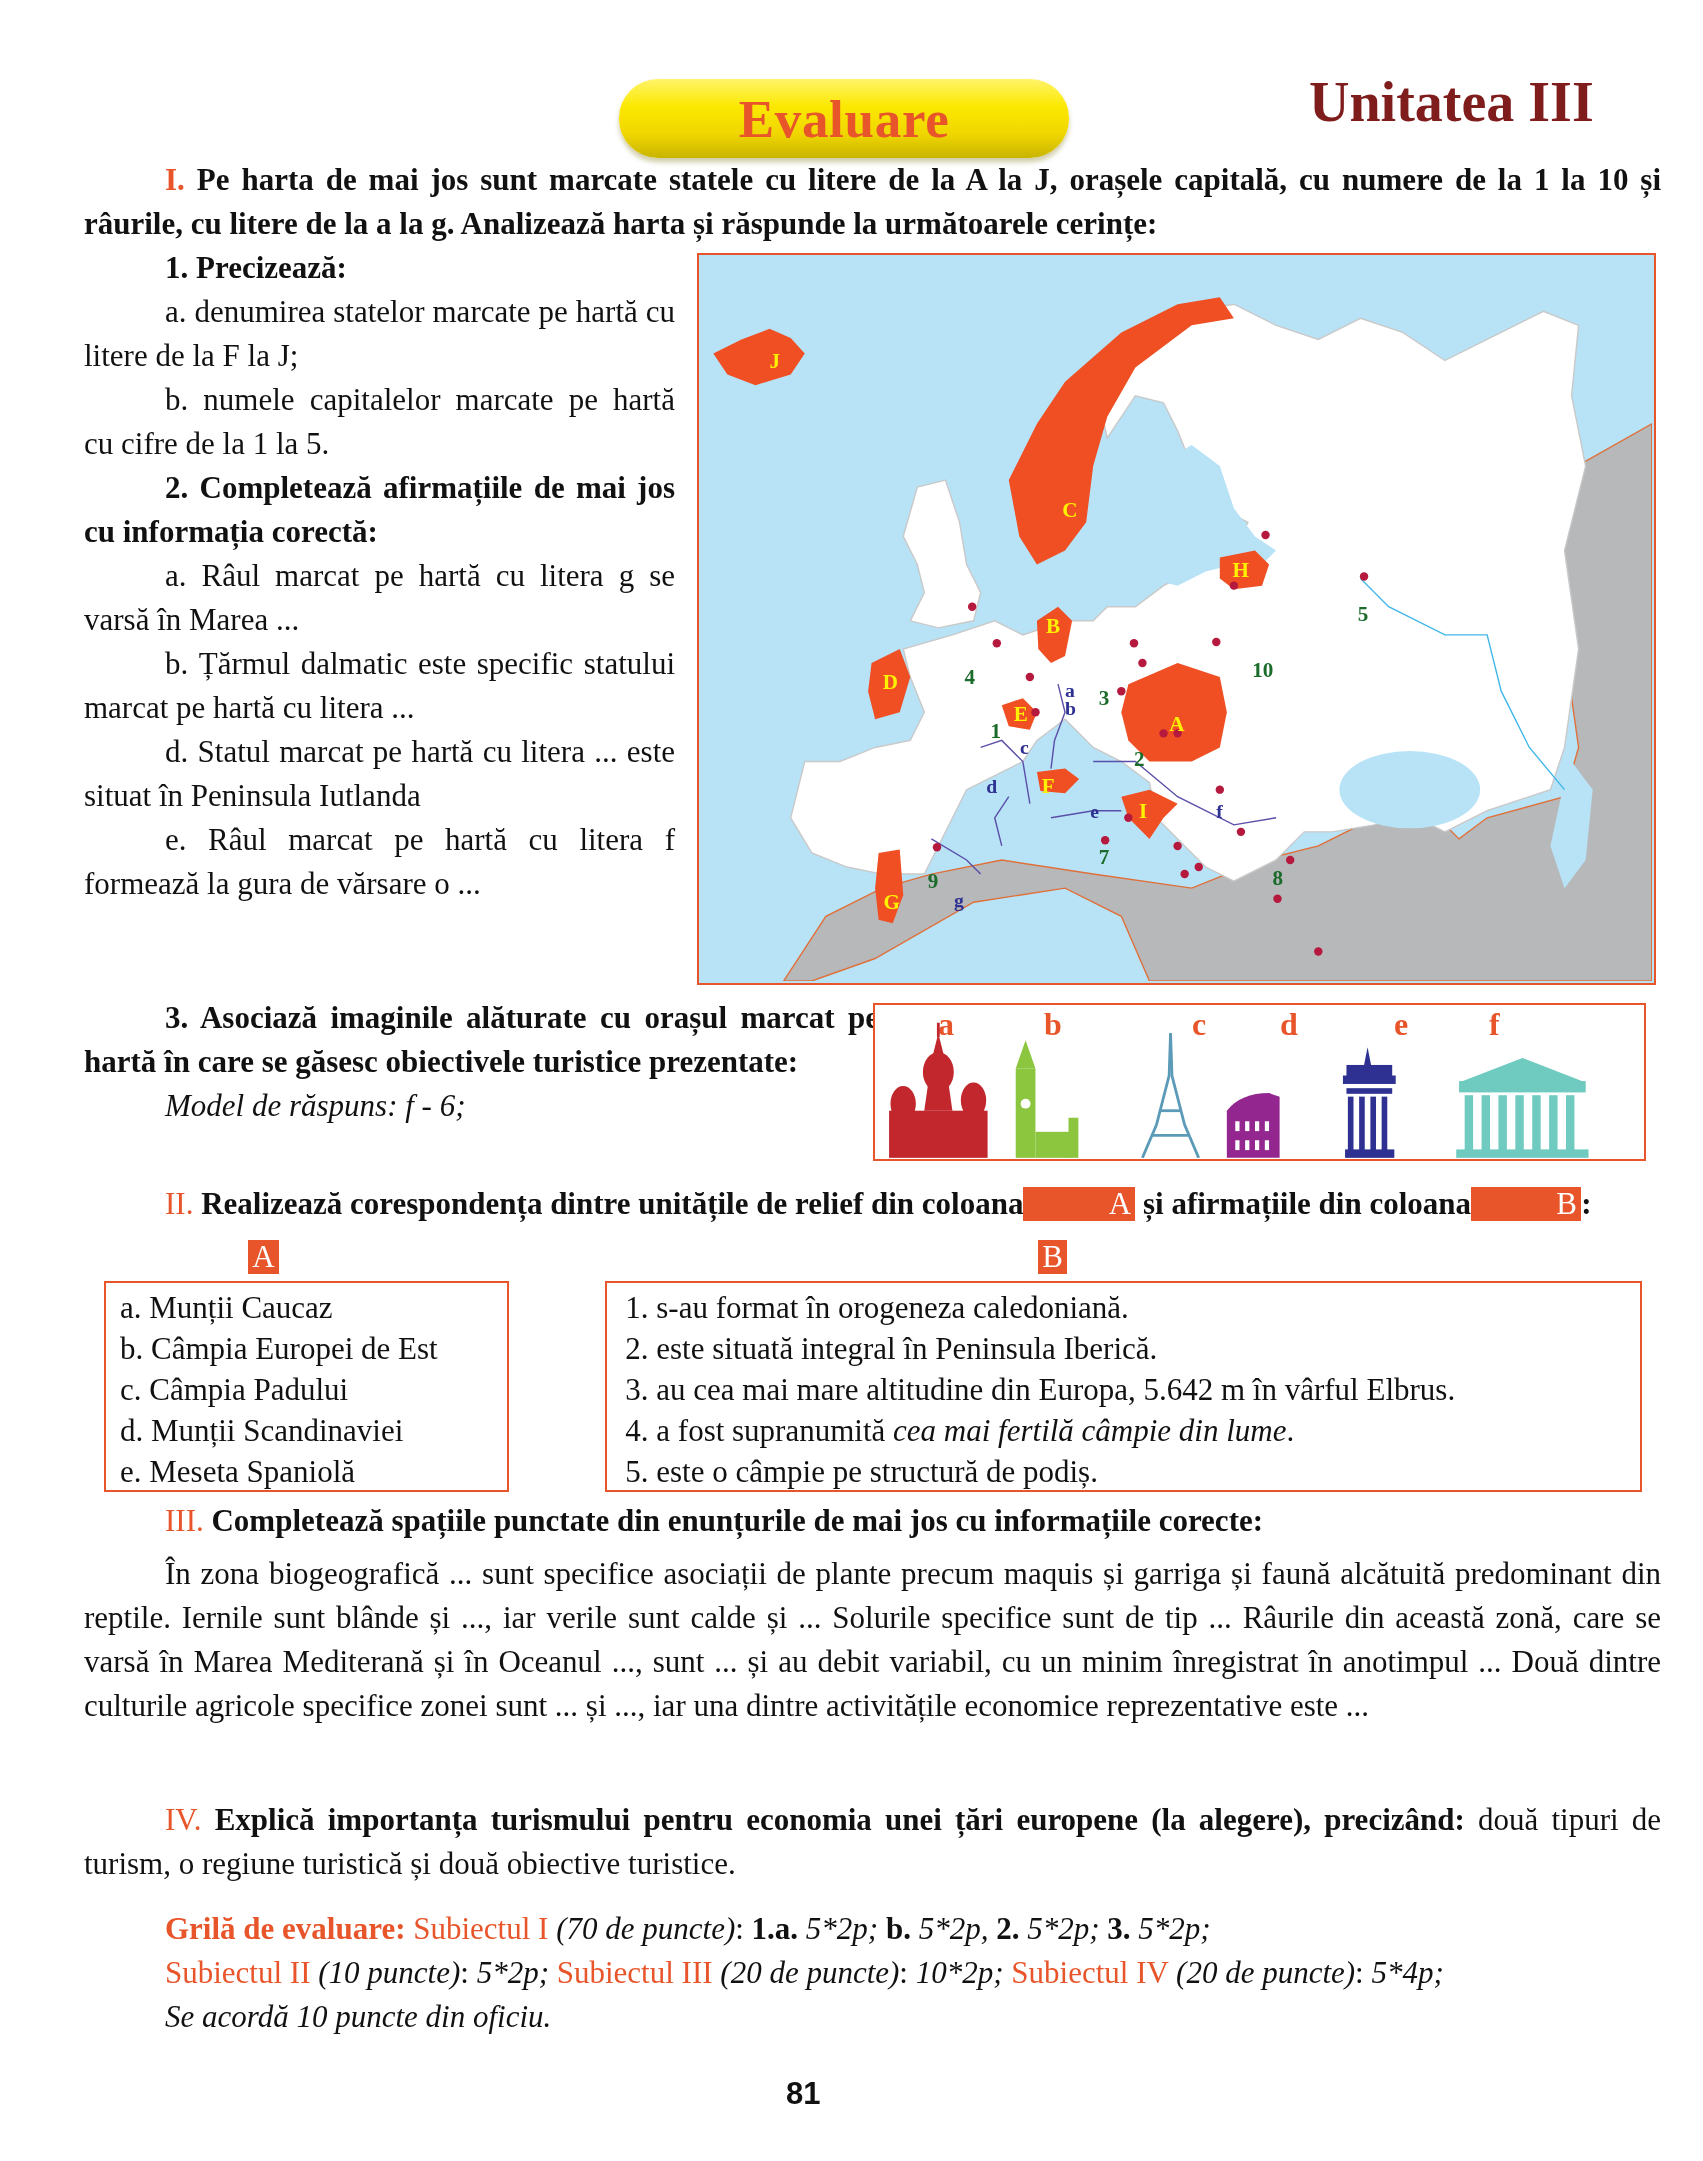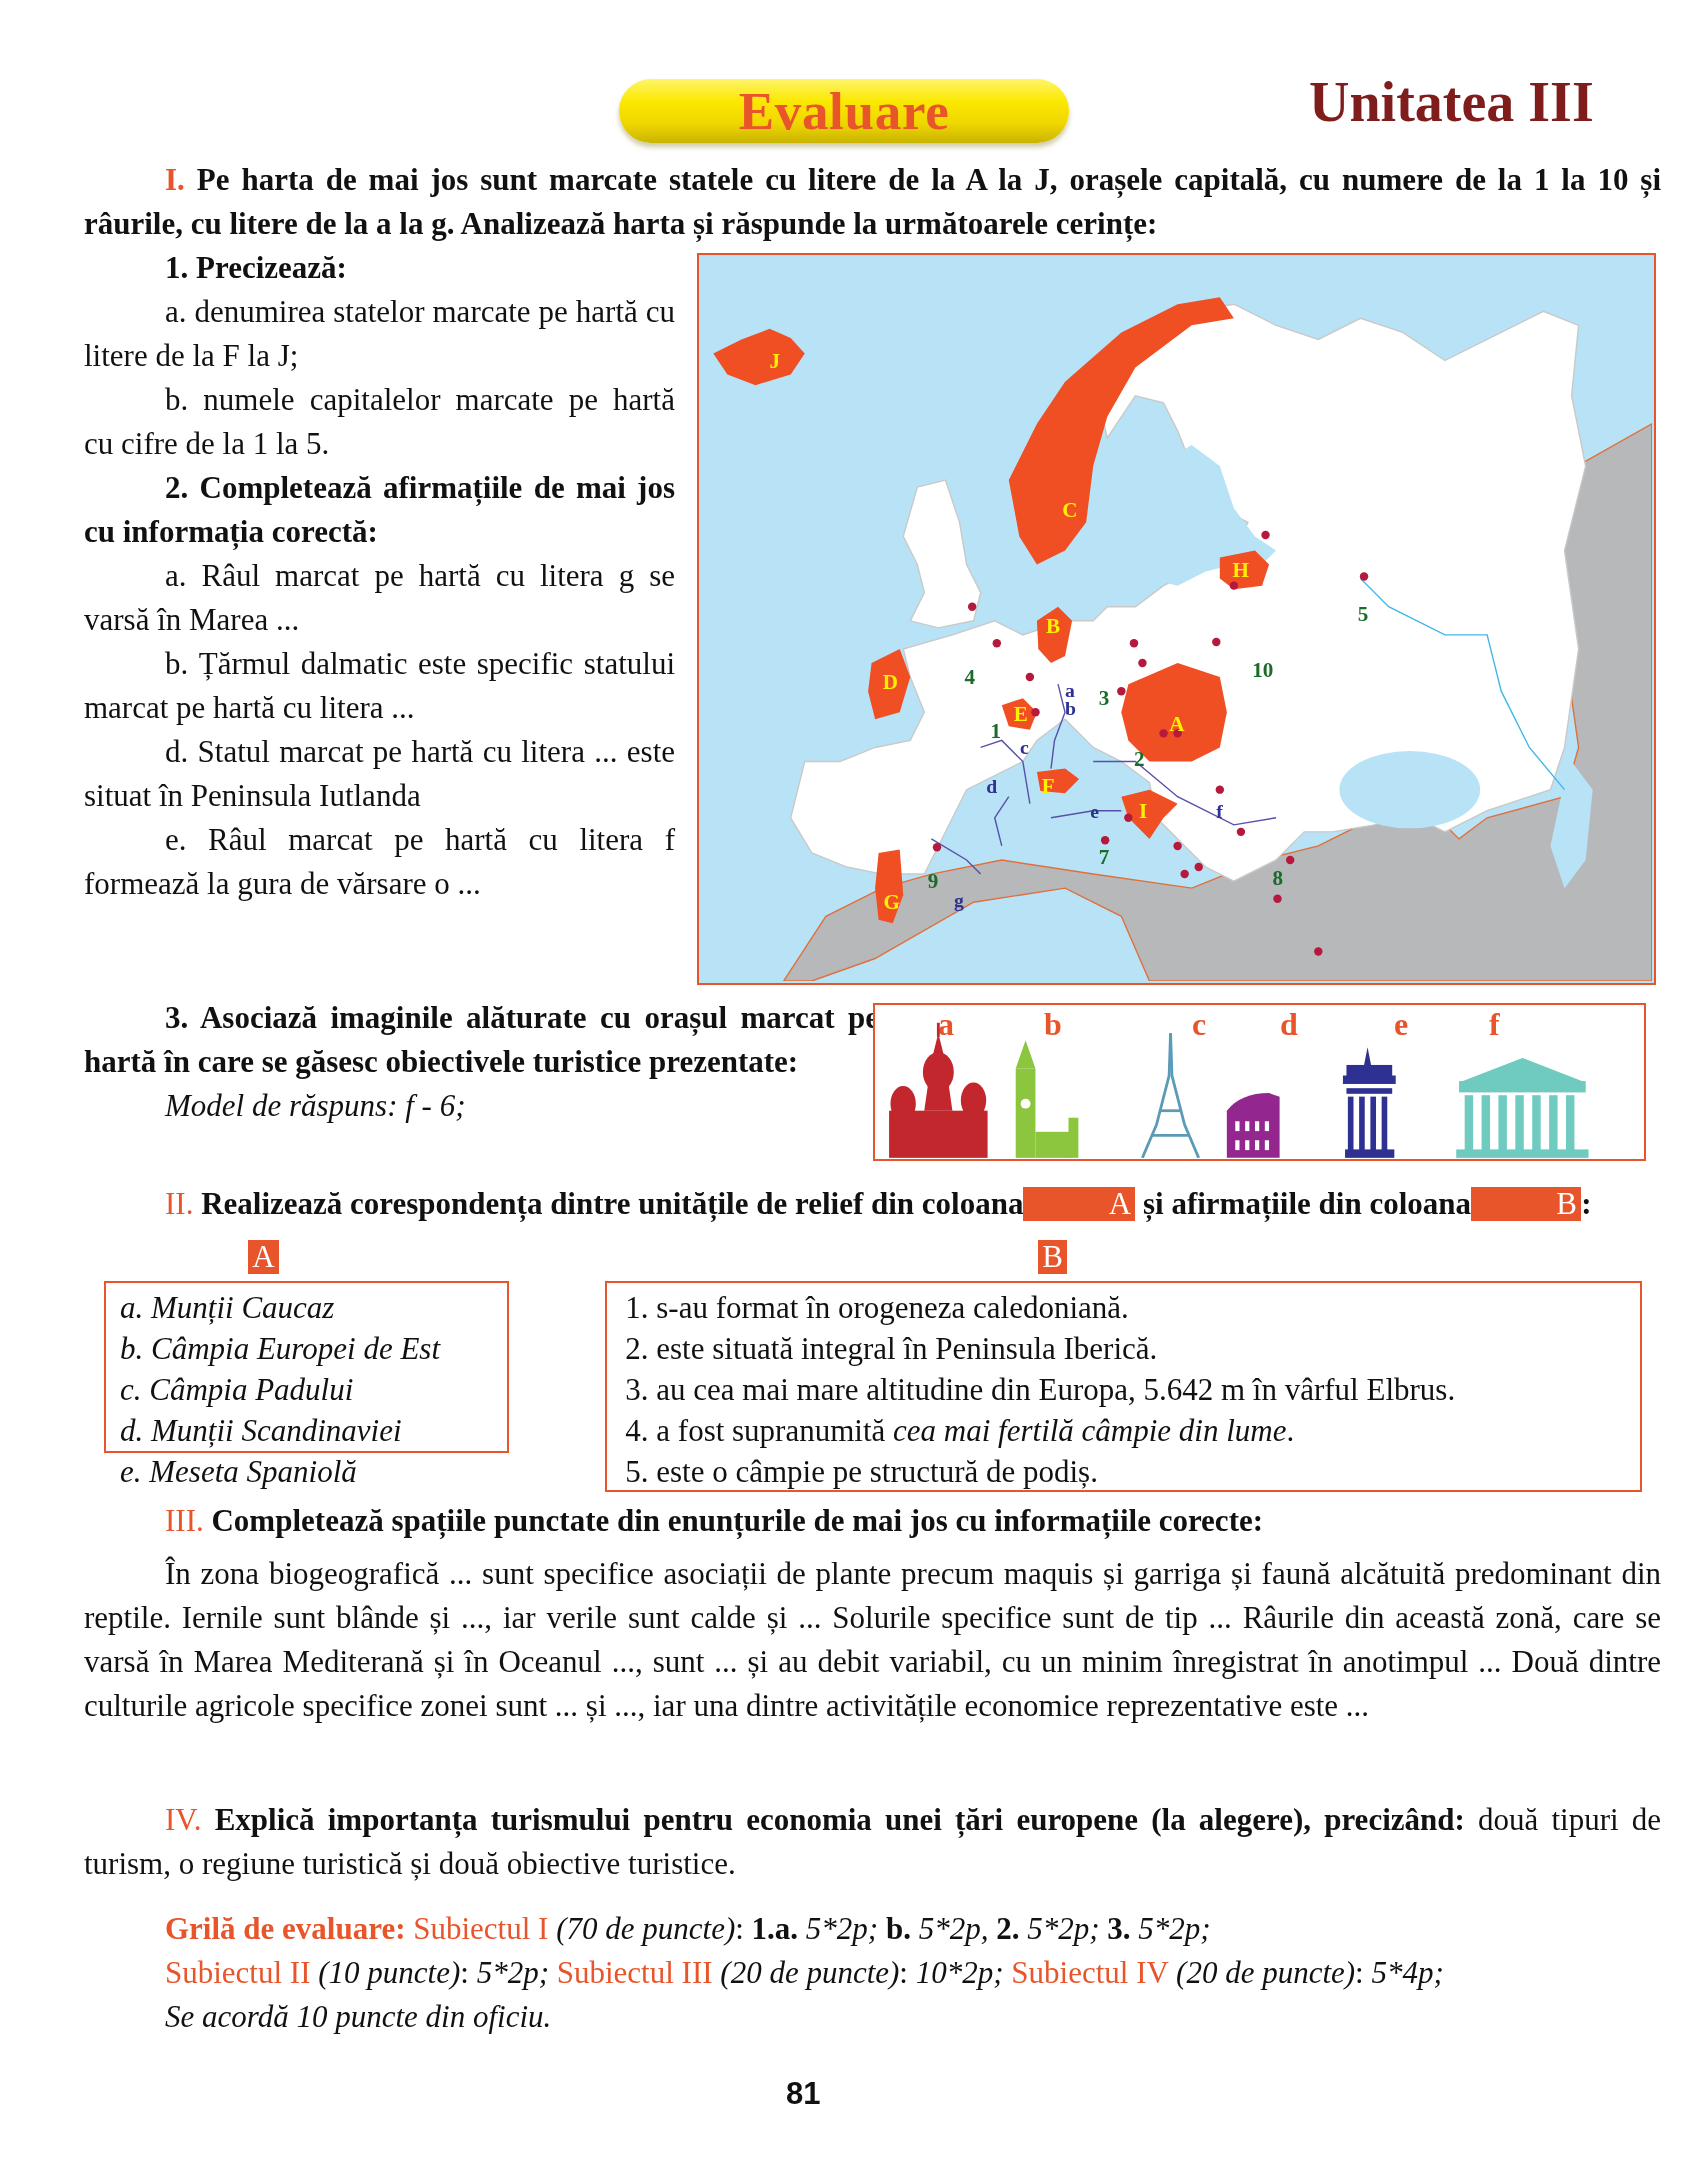--- a/index.html
+++ b/index.html
@@ -4,21 +4,21 @@
 <style>
   html, body { margin: 0; padding: 0; background: #ffffff; }
   body { width: 1704px; height: 2161px; position: relative; overflow: hidden;
          font-family: "Liberation Serif", "DejaVu Serif", serif; color: #111; }
   .abs { position: absolute; }
   .orange { color: #e8552a; }
   .b { font-weight: bold; }
   .i { font-style: italic; }
 
   
-  #eval-pill { left: 619px; top: 79px; width: 450px; height: 64px; border-radius: 39px;
+  #eval-pill { left: 619px; top: 79px; width: 450px; height: 79px; border-radius: 39px;
     background: linear-gradient(180deg, #fff46a 0%, #fbe800 35%, #efd600 70%, #c9b400 100%);
     box-shadow: 0 4.2px 5.6px rgba(120,110,0,0.35);
     display: flex; align-items: center; justify-content: center; }
   #eval-pill span { font-size: 53px; font-weight: bold; color: #e8552a; letter-spacing: 0.7px; }
   #unit-title { left: 1309px; top: 70px; font-size: 56px; font-weight: bold; color: #7f1d1d; }
 
   .para { font-size: 31px; line-height: 44px; }
   .just { text-align: justify; }
   .ind { text-indent: 81px; }
 
@@ -31,21 +31,21 @@
 
   #q3 { left: 84px; top: 996px; width: 795px; }
   #landmarks-box { left: 873px; top: 1003px; width: 773px; height: 158px;
     border: 2.8px solid #e8552a; box-sizing: border-box; background: #fff; }
   .lm-letter { position: absolute; top: 1.4px; font-size: 32px; font-weight: bold; color: #e8552a; }
 
   #sec2-title { left: 84px; top: 1182px; width: 1577px; font-weight: bold; }
   .tag { display: inline-block; background: #e8552a; color: #fff; padding: 0 4.2px; line-height: 34px; font-weight: normal; }
   #colA-tag { left: 248px; top: 1235px; }
   #colB-tag { left: 1038px; top: 1235px; }
-  #colA { left: 104px; top: 1281px; width: 405px; height: 172px; border: 2.8px solid #e8552a; box-sizing: border-box; padding: 4.2px 14px; font-style: italic; }
+  #colA { left: 104px; top: 1281px; width: 405px; height: 211px; border: 2.8px solid #e8552a; box-sizing: border-box; padding: 4.2px 14px; }
   #colB { left: 605px; top: 1281px; width: 1037px; height: 211px; border: 2.8px solid #e8552a; box-sizing: border-box; padding: 4.2px 18.3px; }
   .row { font-size: 31px; line-height: 41px; white-space: nowrap; }
 
   #sec3-title { left: 84px; top: 1499px; width: 1577px; font-weight: bold; }
   #sec3-block { left: 84px; top: 1552px; width: 1577px; }
   #sec4 { left: 84px; top: 1798px; width: 1577px; }
   #grid { left: 165px; top: 1907px; width: 1506px; }
   #page-num { left: 786px; top: 2076px; font-family: "Liberation Sans", sans-serif; font-weight: bold; font-size: 31px; }
 </style>
 </head>

